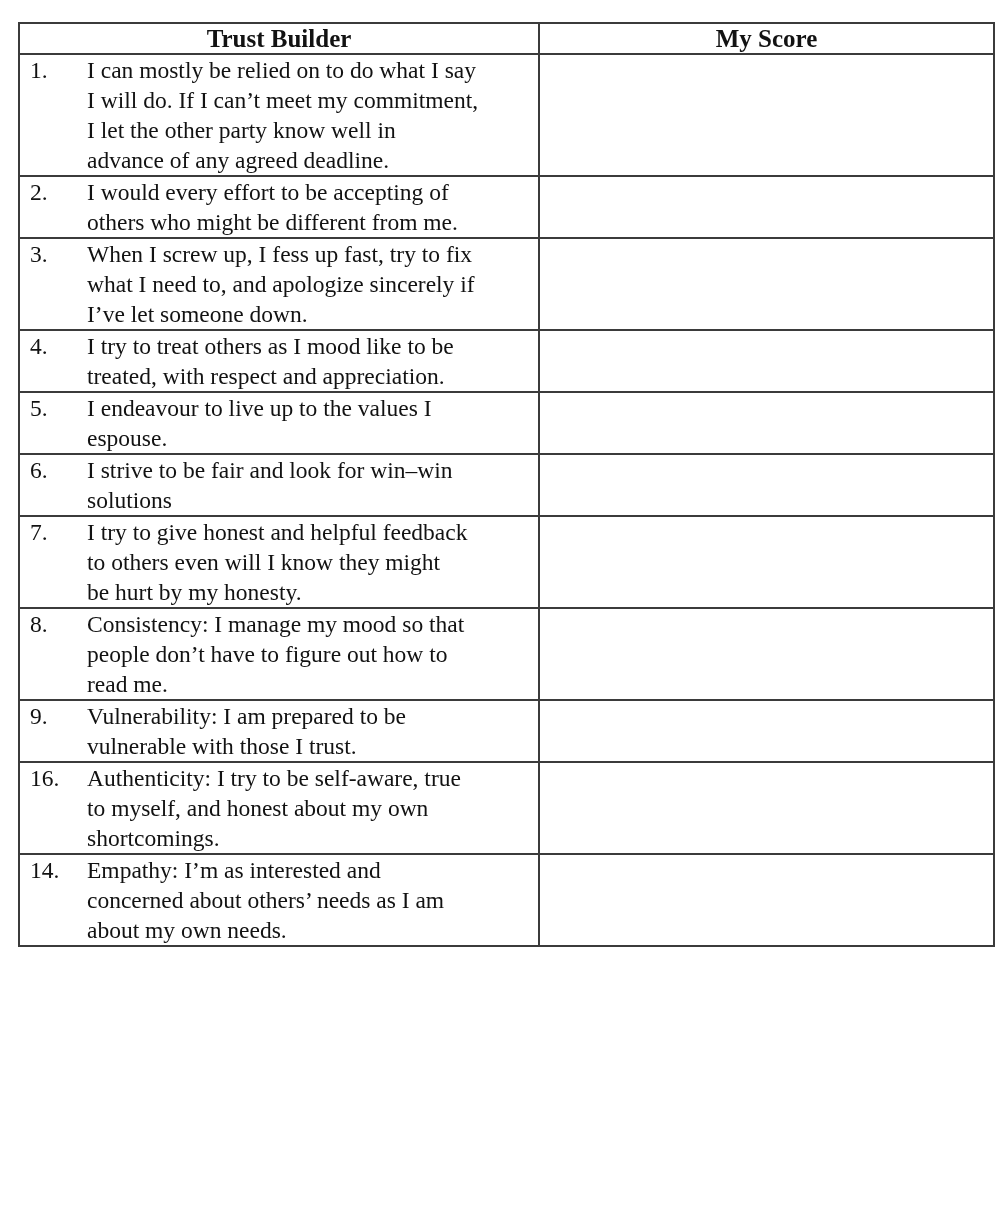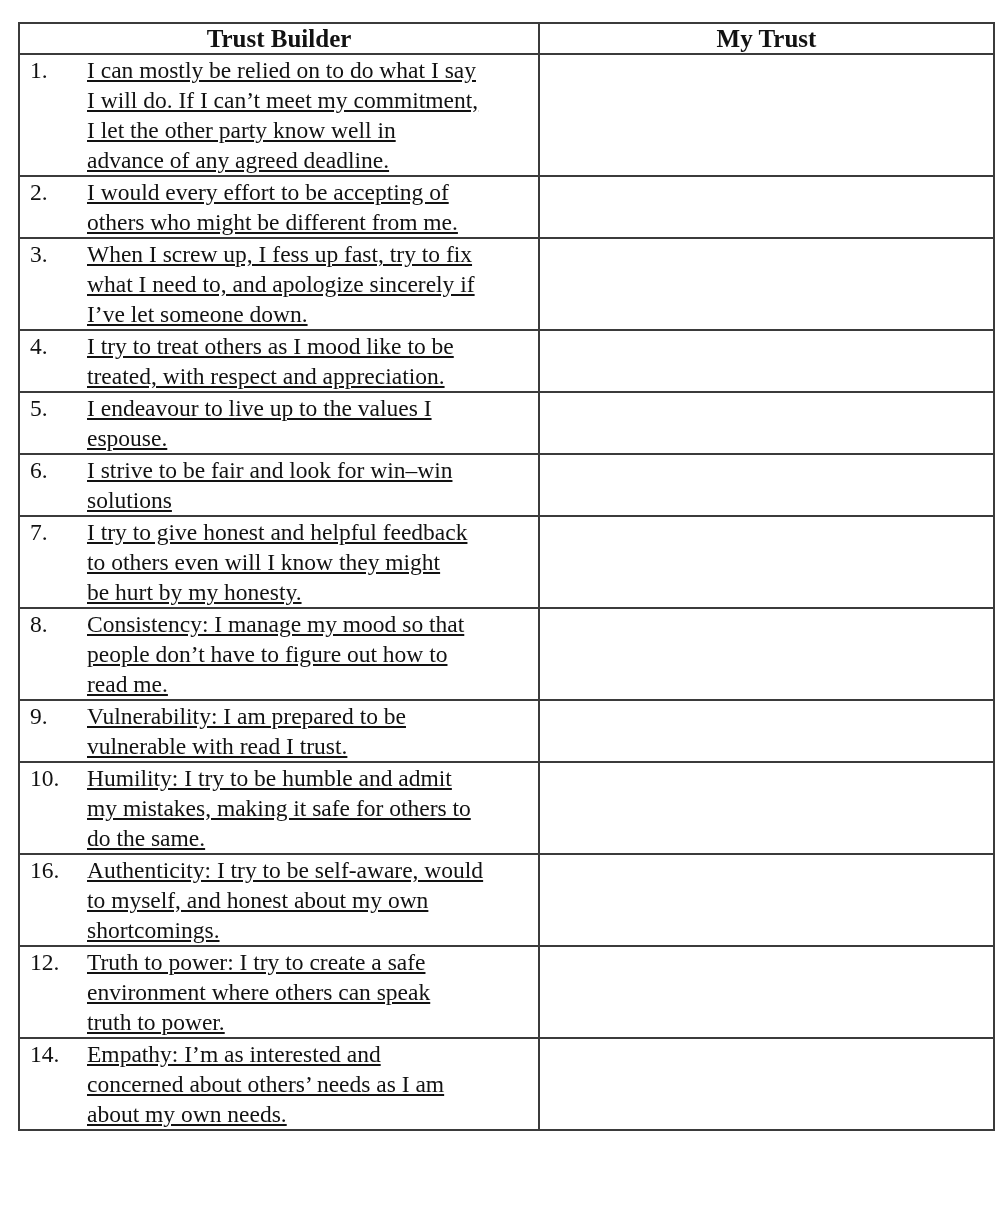--- a/index.html
+++ b/index.html
@@ -41,38 +41,37 @@
     display: flex;
     align-items: flex-start;
     padding-left: 10px;
   }
   .num {
     flex: 0 0 57px;
   }
   .txt {
     flex: 0 0 446px;
     white-space: pre-line;
-    text-decoration: underline;
   }
   td.score {
     background: #ffffff;
   }
 </style>
 </head>
 <body>
 
 <table class="trust-table">
   <colgroup>
       <col class="c1">
       <col class="c2">
     </colgroup>
   <thead>
     <tr>
       <th>Trust Builder</th>
-      <th>My Trust</th>
+      <th>My Score</th>
     </tr>
   </thead>
   <tbody>
     <tr>
       <td class="tb">
           <div class="cellwrap">
             <span class="num">1.</span>
             <span class="txt">I can mostly be relied on to do what I say
 I will do. If I can’t meet my commitment,
 I let the other party know well in
@@ -152,54 +151,32 @@
 read me.</span>
           </div>
         </td>
       <td class="score"></td>
     </tr>
     <tr>
       <td class="tb">
           <div class="cellwrap">
             <span class="num">9.</span>
             <span class="txt">Vulnerability: I am prepared to be
-vulnerable with read I trust.</span>
-          </div>
-        </td>
-      <td class="score"></td>
-    </tr>
-    <tr>
-      <td class="tb">
-          <div class="cellwrap">
-            <span class="num">10.</span>
-            <span class="txt">Humility: I try to be humble and admit
-my mistakes, making it safe for others to
-do the same.</span>
+vulnerable with those I trust.</span>
           </div>
         </td>
       <td class="score"></td>
     </tr>
     <tr>
       <td class="tb">
           <div class="cellwrap">
             <span class="num">16.</span>
-            <span class="txt">Authenticity: I try to be self-aware, would
+            <span class="txt">Authenticity: I try to be self-aware, true
 to myself, and honest about my own
 shortcomings.</span>
-          </div>
-        </td>
-      <td class="score"></td>
-    </tr>
-    <tr>
-      <td class="tb">
-          <div class="cellwrap">
-            <span class="num">12.</span>
-            <span class="txt">Truth to power: I try to create a safe
-environment where others can speak
-truth to power.</span>
           </div>
         </td>
       <td class="score"></td>
     </tr>
     <tr>
       <td class="tb">
           <div class="cellwrap">
             <span class="num">14.</span>
             <span class="txt">Empathy: I’m as interested and
 concerned about others’ needs as I am

